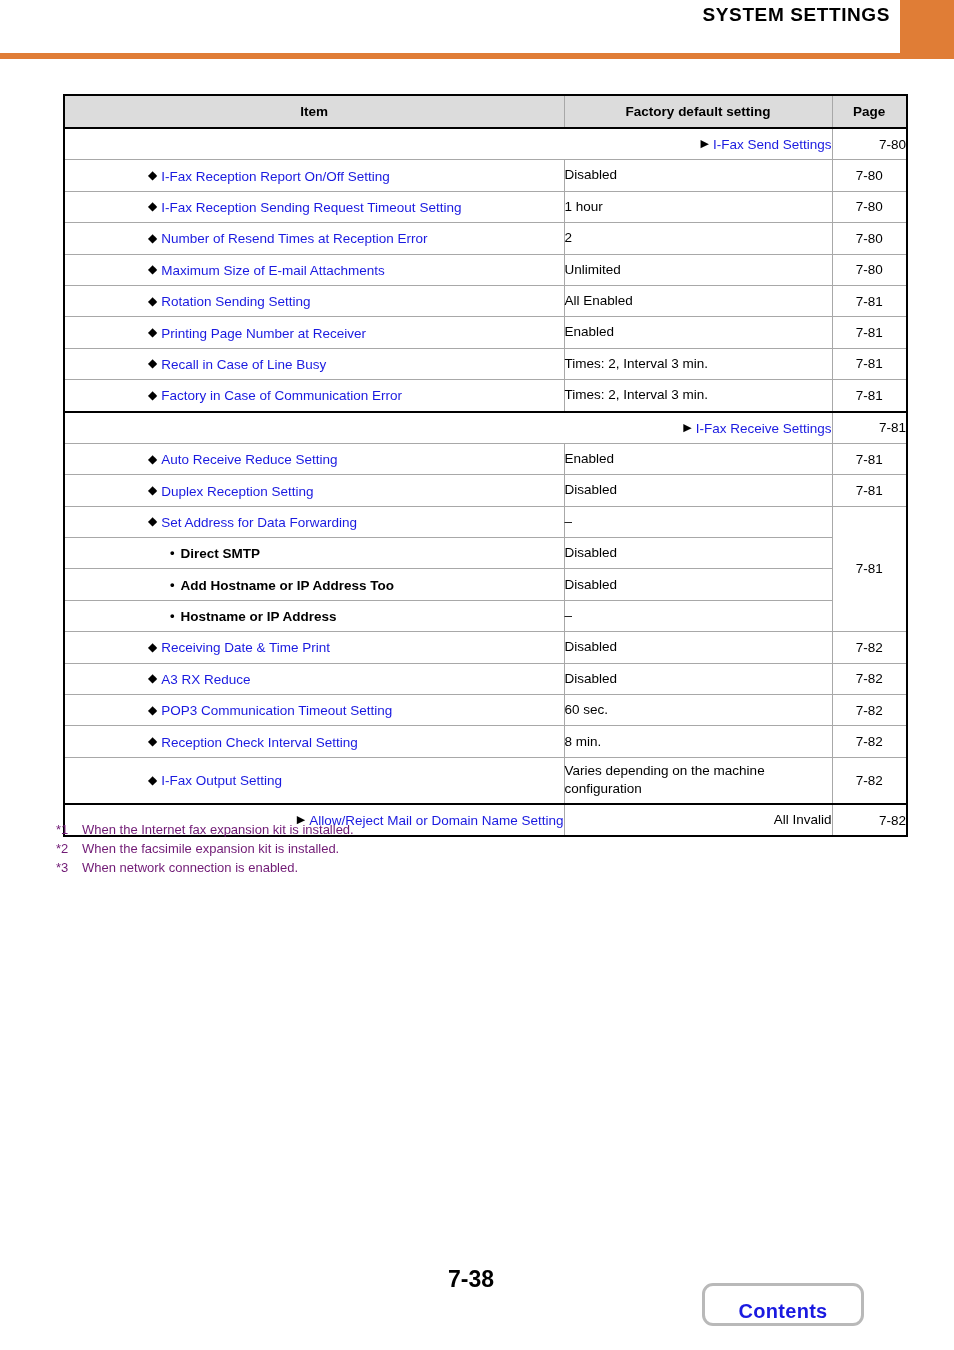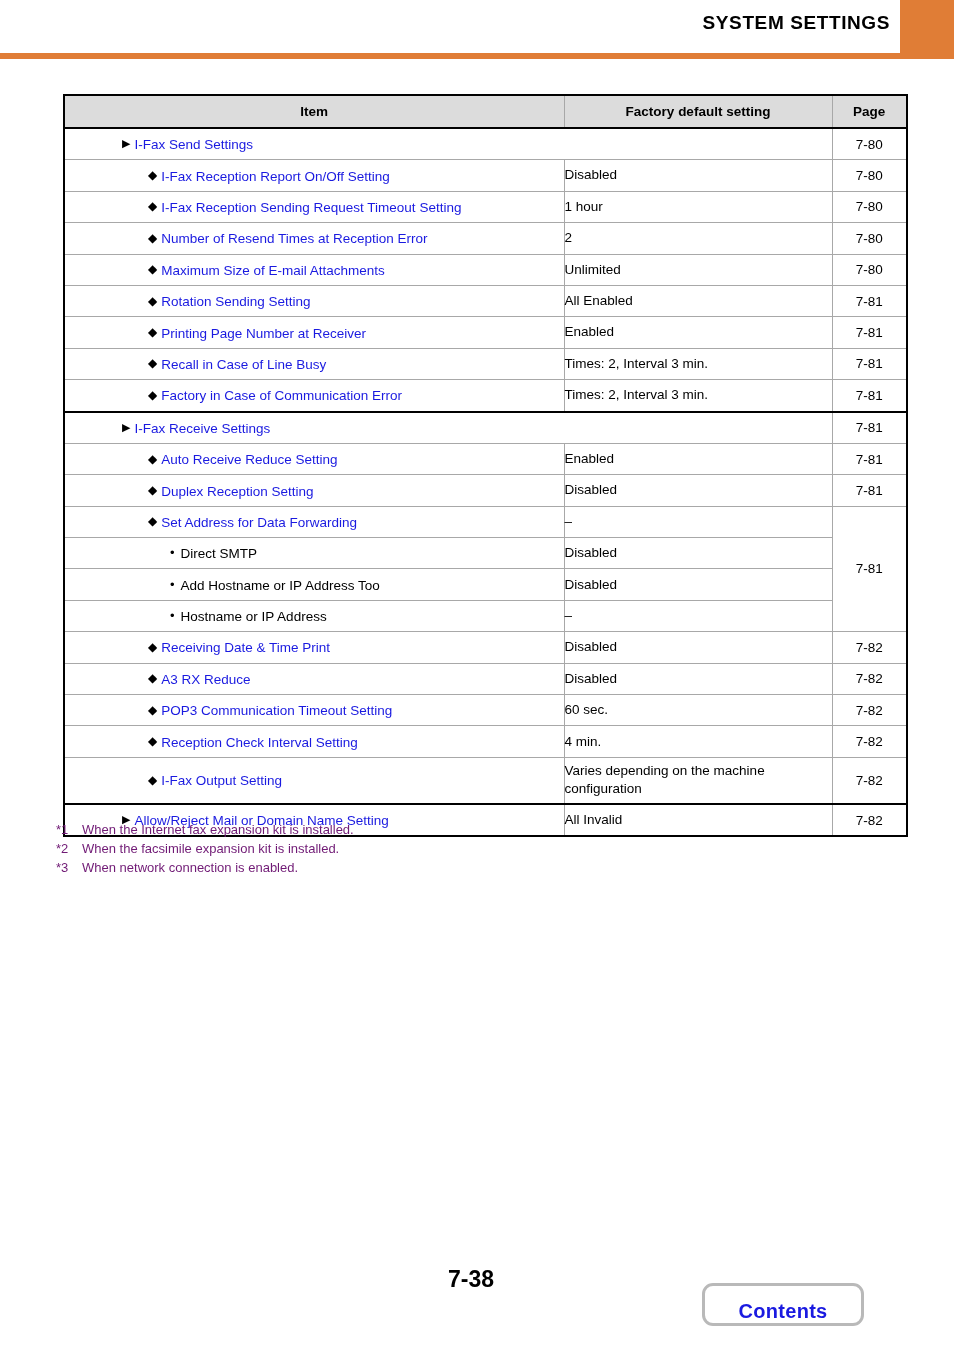--- a/index.html
+++ b/index.html
@@ -35,21 +35,21 @@
     position: absolute;
     left: 0;
     top: 53px;
     width: 954px;
     height: 6px;
     background: #e07d36;
   }
   .header-title {
     position: absolute;
     right: 64px;
-    top: 12px;
+    top: 4px;
     font-size: 19px;
     font-weight: bold;
     letter-spacing: 0.6px;
     color: #000000;
     white-space: nowrap;
   }
 
   
   .settings-table-wrap {
     position: absolute;
@@ -106,30 +106,31 @@
   }
   td.page-cell.span {
     vertical-align: middle;
   }
   
   tr.group-end > td {
     border-bottom: 2px solid #000000;
   }
   tr.group-start > td {
     border-top: 2px solid #000000;
+    text-align: right;
   }
 
   
   .lvl {
     display: block;
     white-space: nowrap;
   }
   .lvl1 { padding-left: 57px; }
   .lvl2 { padding-left: 83px; }
-  .lvl3 { padding-left: 105px; }
+  .lvl3 { padding-left: 105px; font-weight: bold; }
 
   .marker {
     display: inline-block;
     color: #000000;
     font-size: 12px;
     line-height: 1;
     vertical-align: middle;
     margin-right: 4px;
   }
   .marker.tri  { font-size: 11px; position: relative; top: -1px; }
@@ -339,21 +340,21 @@
           <td class="item-cell">
             <span class="lvl lvl2"><span class="marker dia">◆</span><span class="link-text">POP3 Communication Timeout Setting</span></span>
           </td>
           <td class="value-cell">60 sec.</td>
           <td class="page-cell">7-82</td>
         </tr>
         <tr>
           <td class="item-cell">
             <span class="lvl lvl2"><span class="marker dia">◆</span><span class="link-text">Reception Check Interval Setting</span></span>
           </td>
-          <td class="value-cell">4 min.</td>
+          <td class="value-cell">8 min.</td>
           <td class="page-cell">7-82</td>
         </tr>
         <tr class="group-end">
           <td class="item-cell">
             <span class="lvl lvl2"><span class="marker dia">◆</span><span class="link-text">I-Fax Output Setting</span></span>
           </td>
           <td class="value-cell" style="height: 45px;">Varies depending on the machine configuration</td>
           <td class="page-cell">7-82</td>
         </tr>
         <tr class="group-start group-end">

